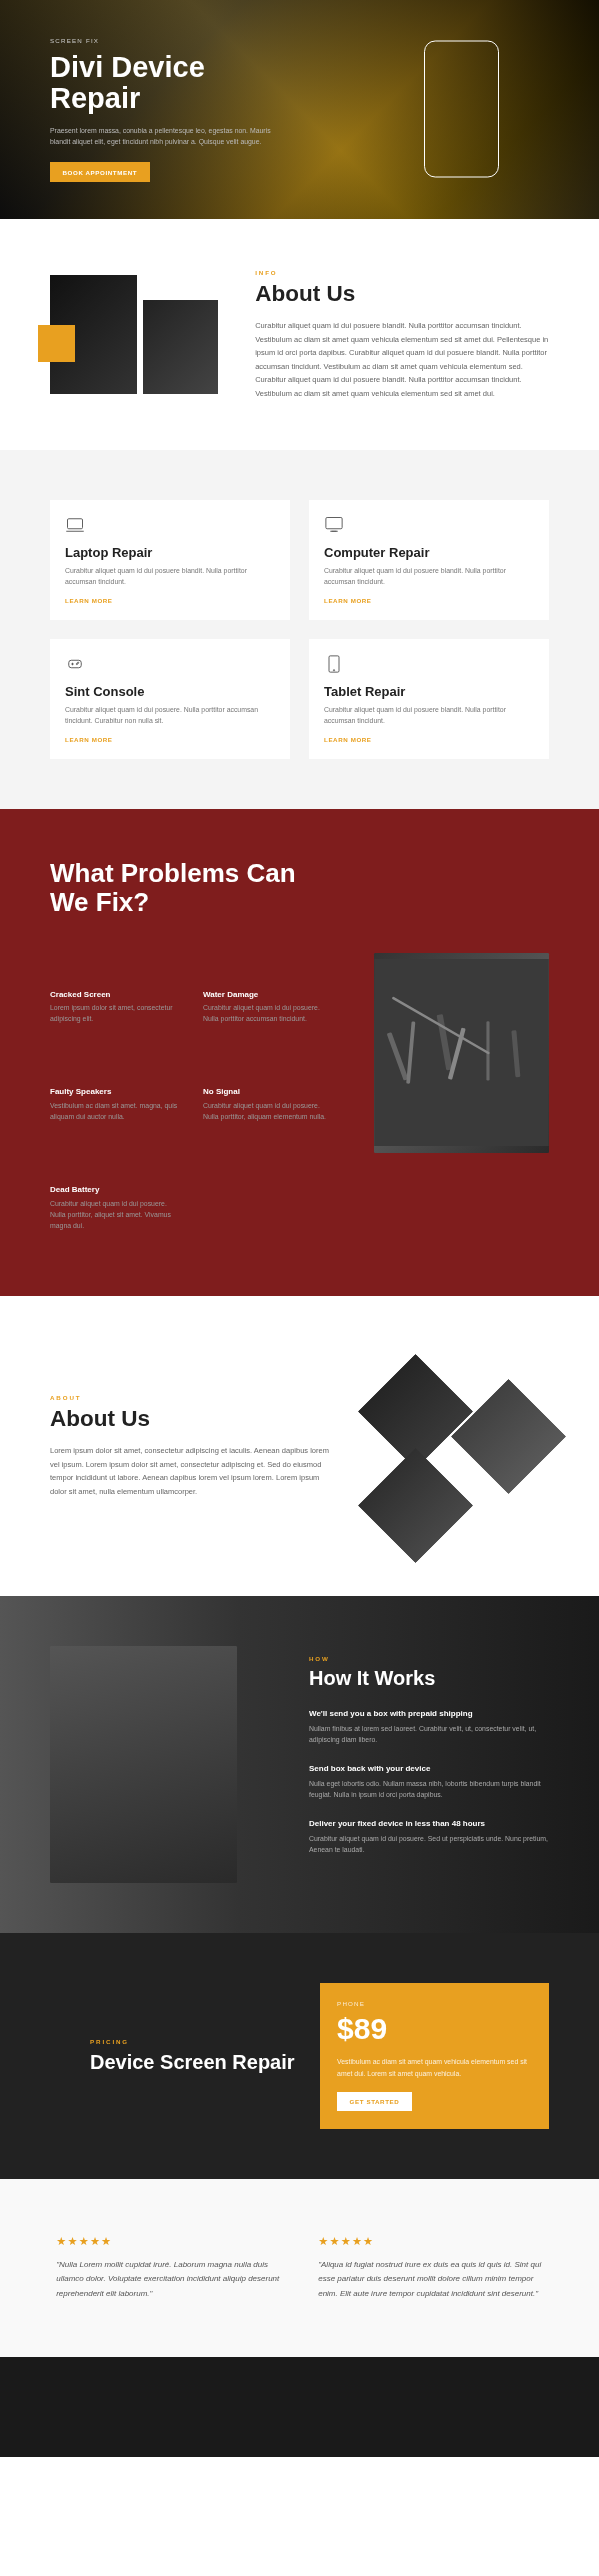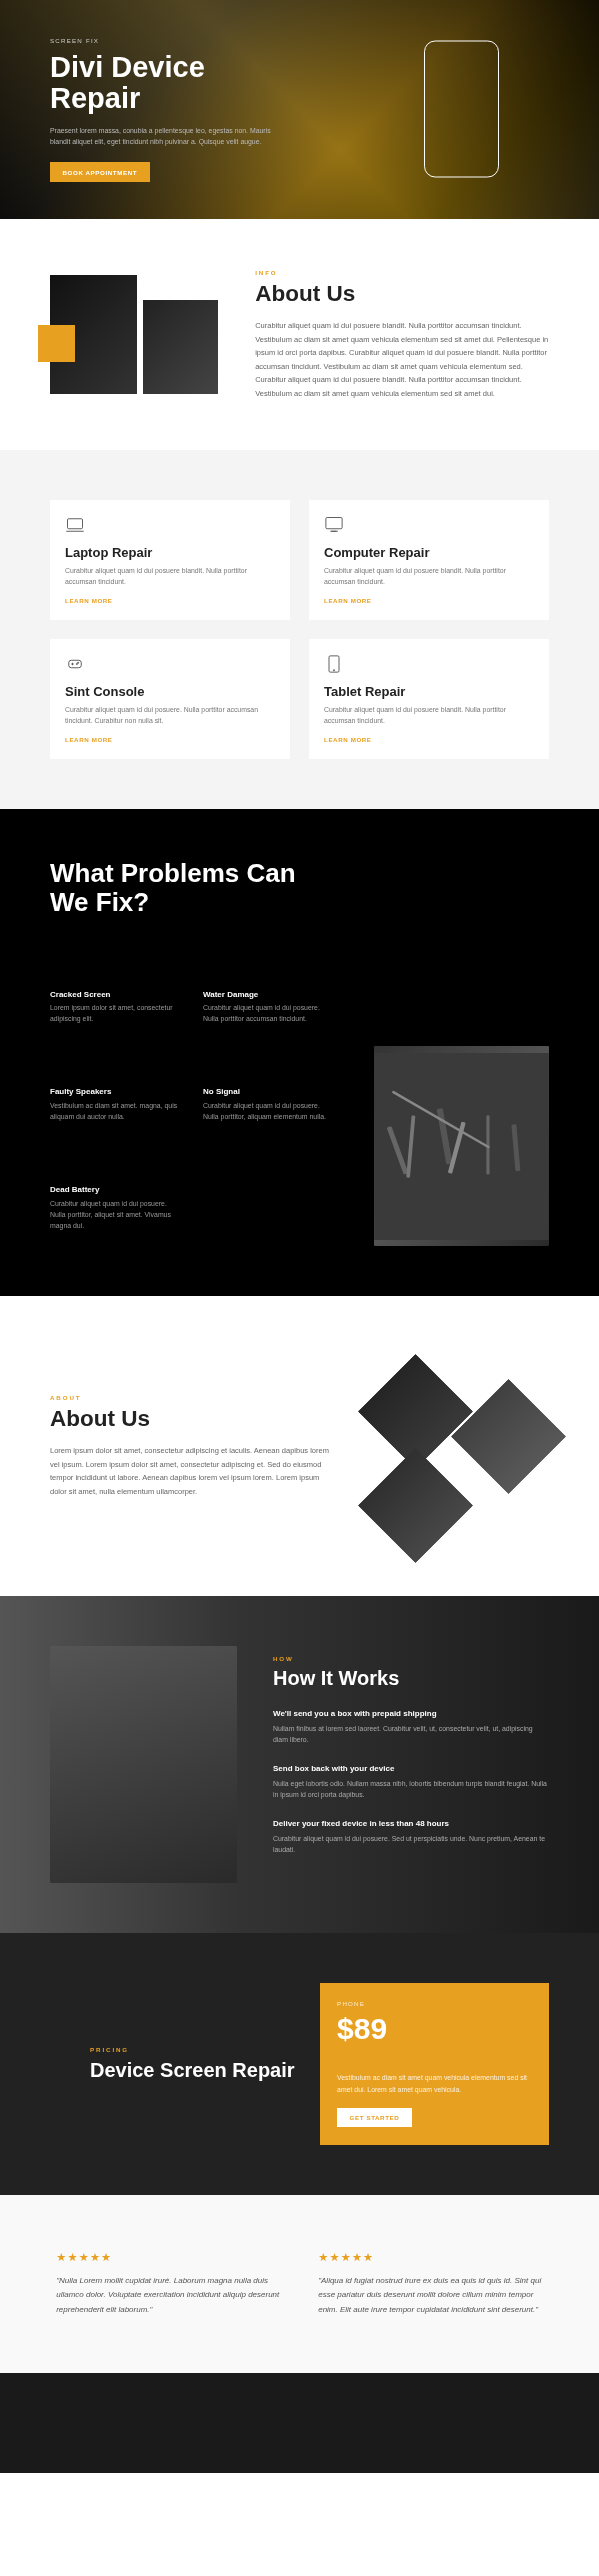--- a/index.html
+++ b/index.html
@@ -107,25 +107,25 @@
     }
     .service-card { background: #fff; padding: 15px; }
     .service-icon { margin-bottom: 7.5px; }
     .service-icon svg { width: 20px; height: 20px; }
     .service-name { font-size: 13px; font-weight: 700; color: #222; margin-bottom: 5px; font-family: Arial, sans-serif; }
     .service-desc { font-size: 6.9px; color: #777; line-height: 1.6; margin-bottom: 7.5px; font-family: Arial, sans-serif; }
     .service-link { color: #E8A020; font-size: 6.2px; text-transform: uppercase; letter-spacing: 0.6px; font-family: Arial, sans-serif; font-weight: 700; text-decoration: none; }
 
     
     .problems-section {
-      background: #000000;
+      background: #7f1d1d;
       padding: 50px 50px;
       display: flex;
       gap: 37px;
-      align-items: flex-end;
+      align-items: center;
     }
     .problems-left { min-width: 200px; }
     .problems-title { font-size: 26px; font-weight: 700; color: #fff; line-height: 1.1; margin-bottom: 25px; font-family: Arial, sans-serif; }
     .problem-item { margin-bottom: 15px; margin-top: 48px; }
     .problem-name { color: #fff; font-size: 8px; font-weight: 700; margin-bottom: 3.7px; font-family: Arial, sans-serif; }
     .problem-desc { color: #999; font-size: 6.9px; line-height: 1.6; font-family: Arial, sans-serif; }
     .problems-right { flex: 1; }
     .problems-image {
       width: 100%;
       height: 200px;
@@ -166,21 +166,21 @@
       transform: rotate(-45deg) scale(1.5);
     }
     .diamond-wrap { display: flex; flex-direction: column; gap: 12.5px; }
     .diamond-wrap:first-child { margin-top: 25px; }
 
     
     .how-section {
       background: linear-gradient(to right, #555 0%, #333 40%, #1a1a1a 100%);
       padding: 50px 50px;
       display: flex;
-      gap: 36px;
+      gap: 72px;
       align-items: center;
     }
     .how-left { min-width: 187px; }
     .how-content { flex: 1; }
     .how-title { font-size: 20px; font-weight: 700; color: #fff; margin-bottom: 19px; font-family: Arial, sans-serif; }
     .how-step { margin-bottom: 17.5px; }
     .how-step-name { color: #fff; font-size: 8px; font-weight: 700; margin-bottom: 5px; font-family: Arial, sans-serif; }
     .how-step-desc { color: #aaa; font-size: 6.9px; line-height: 1.7; font-family: Arial, sans-serif; }
     .how-image {
       width: 100%;
@@ -197,21 +197,21 @@
       gap: 25px;
       align-items: center;
     }
     .pricing-left { min-width: 125px; margin-left: 40px; }
     .pricing-title { font-size: 20px; font-weight: 700; color: #fff; line-height: 1.2; font-family: Arial, sans-serif; }
     .pricing-cards { display: flex; gap: 12.5px; flex: 1; }
     .pricing-card { background: #333; padding: 17.5px; flex: 1; }
     .pricing-card.yellow { background: #E8A020; }
     .pricing-device-label { font-size: 6.2px; color: #aaa; letter-spacing: 1.2px; text-transform: uppercase; margin-bottom: 5px; font-family: Arial, sans-serif; }
     .pricing-card.yellow .pricing-device-label { color: rgba(255,255,255,0.8); }
-    .pricing-price { font-size: 30px; font-weight: 700; color: #fff; margin-bottom: 26px; font-family: Arial, sans-serif; }
+    .pricing-price { font-size: 30px; font-weight: 700; color: #fff; margin-bottom: 10px; font-family: Arial, sans-serif; }
     .pricing-desc { font-size: 6.9px; color: #aaa; line-height: 1.7; margin-bottom: 12.5px; font-family: Arial, sans-serif; }
     .pricing-card.yellow .pricing-desc { color: rgba(255,255,255,0.85); }
     .pricing-btn {
       background: #E8A020;
       color: #fff;
       border: none;
       padding: 6.2px 12.5px;
       font-size: 6.2px;
       text-transform: uppercase;
       letter-spacing: 0.6px;

